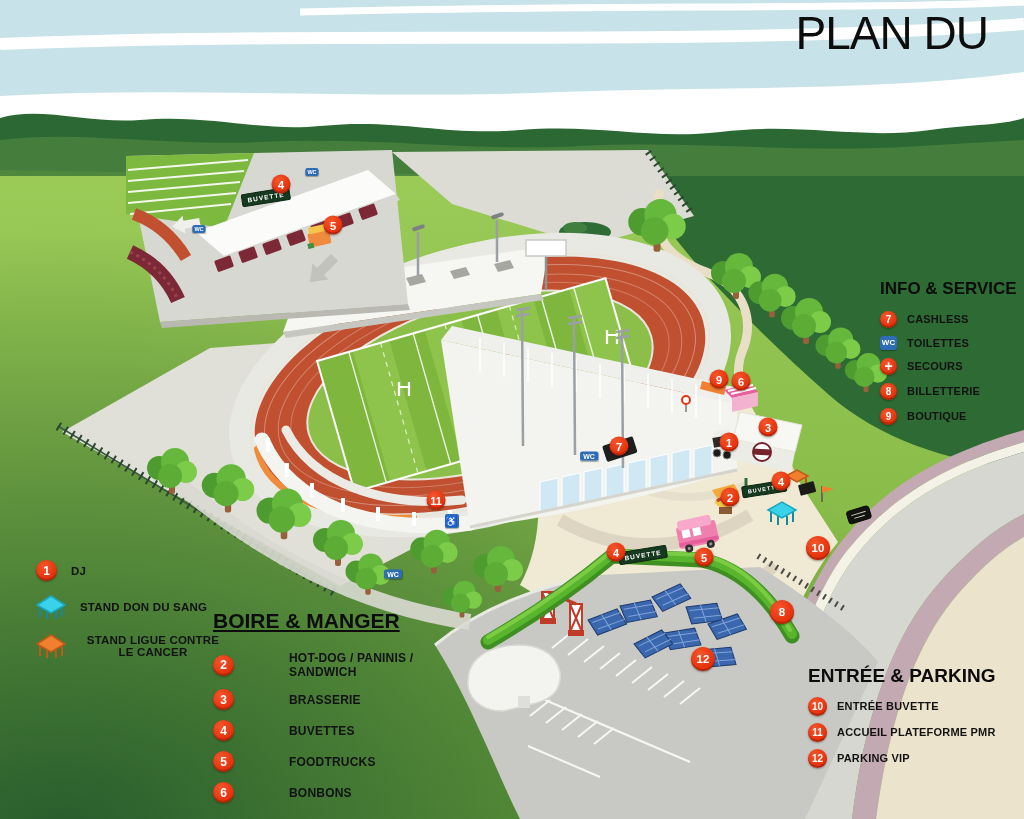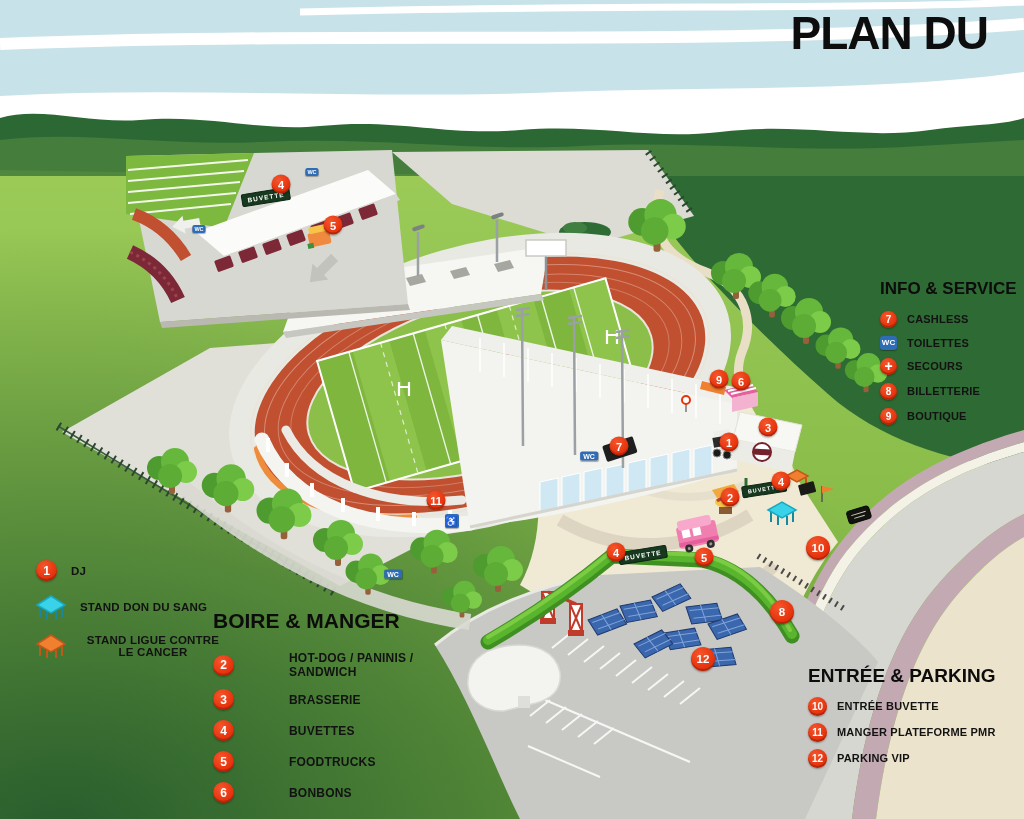--- a/index.html
+++ b/index.html
@@ -2,21 +2,21 @@
 <html><head>
 <meta charset="utf-8">
 <style>
   html,body{margin:0;padding:0;}
   #stage{position:relative;width:1024px;height:819px;overflow:hidden;
          font-family:"Liberation Sans",sans-serif;background:#8fbe4a;}
   #scene{position:absolute;left:0;top:0;}
 
   
   #title{position:absolute;right:36px;top:12px;text-align:right;color:#0d0d0d;
-         font-weight:700;font-size:46px;line-height:.92;letter-spacing:-1px;}
+         font-weight:400;font-size:46px;line-height:.92;letter-spacing:-1px;}
 
   
   .leg{position:absolute;color:#101010;}
   .leg-h{font-weight:800;color:#0c0c0c;line-height:1.05;}
   .leg-item{display:flex;align-items:center;}
   .lab{font-weight:700;color:#121212;letter-spacing:.2px;}
 
   .badge{display:inline-flex;align-items:center;justify-content:center;flex:none;
          border-radius:50%;color:#fff;font-weight:700;
          background:radial-gradient(circle at 38% 30%, #f4562c, #e6330e 62%, #c12a08);
@@ -28,21 +28,21 @@
   
   #leg-activities{left:36px;top:560px;width:190px;}
   #leg-activities .leg-h{font-size:17.5px;margin-bottom:16px;}
   #leg-activities .leg-item{gap:14px;margin-bottom:13px;}
   #leg-activities .badge{width:21px;height:21px;font-size:12px;}
   #leg-activities .lab{font-size:11.5px;}
   .lab-center{text-align:center;width:150px;}
 
   
   #leg-food{left:213px;top:610px;width:230px;}
-  #leg-food .leg-h{font-size:21px;margin-bottom:19px;}
+  #leg-food .leg-h{font-size:21px;margin-bottom:19px;text-decoration:underline;}
   #leg-food .leg-item{gap:12px;margin-bottom:10px;}
   #leg-food .badge{width:21px;height:21px;font-size:12px;}
   #leg-food .lab{font-size:12px;margin-left:43px;}
 
   
   #leg-info{left:880px;top:280px;width:142px;}
   #leg-info .leg-h{font-size:17px;margin-bottom:13px;}
   #leg-info .leg-item{gap:10px;margin-bottom:8px;}
   #leg-info .badge{width:17px;height:17px;font-size:10px;}
   #leg-info .badge-wc{width:17px;height:14px;font-size:8px;}
@@ -526,21 +526,21 @@
 </div>
 
 <div class="leg" id="leg-entrance">
   <div class="leg-h">ENTRÉE &amp; PARKING</div>
   <div class="leg-item">
     <span class="badge">10</span>
     <span class="lab">ENTRÉE BUVETTE</span>
   </div>
   <div class="leg-item">
     <span class="badge">11</span>
-    <span class="lab">MANGER PLATEFORME PMR</span>
+    <span class="lab">ACCUEIL PLATEFORME PMR</span>
   </div>
   <div class="leg-item">
     <span class="badge">12</span>
     <span class="lab">PARKING VIP</span>
   </div>
 </div>
 
 </div>
 
 </body></html>

